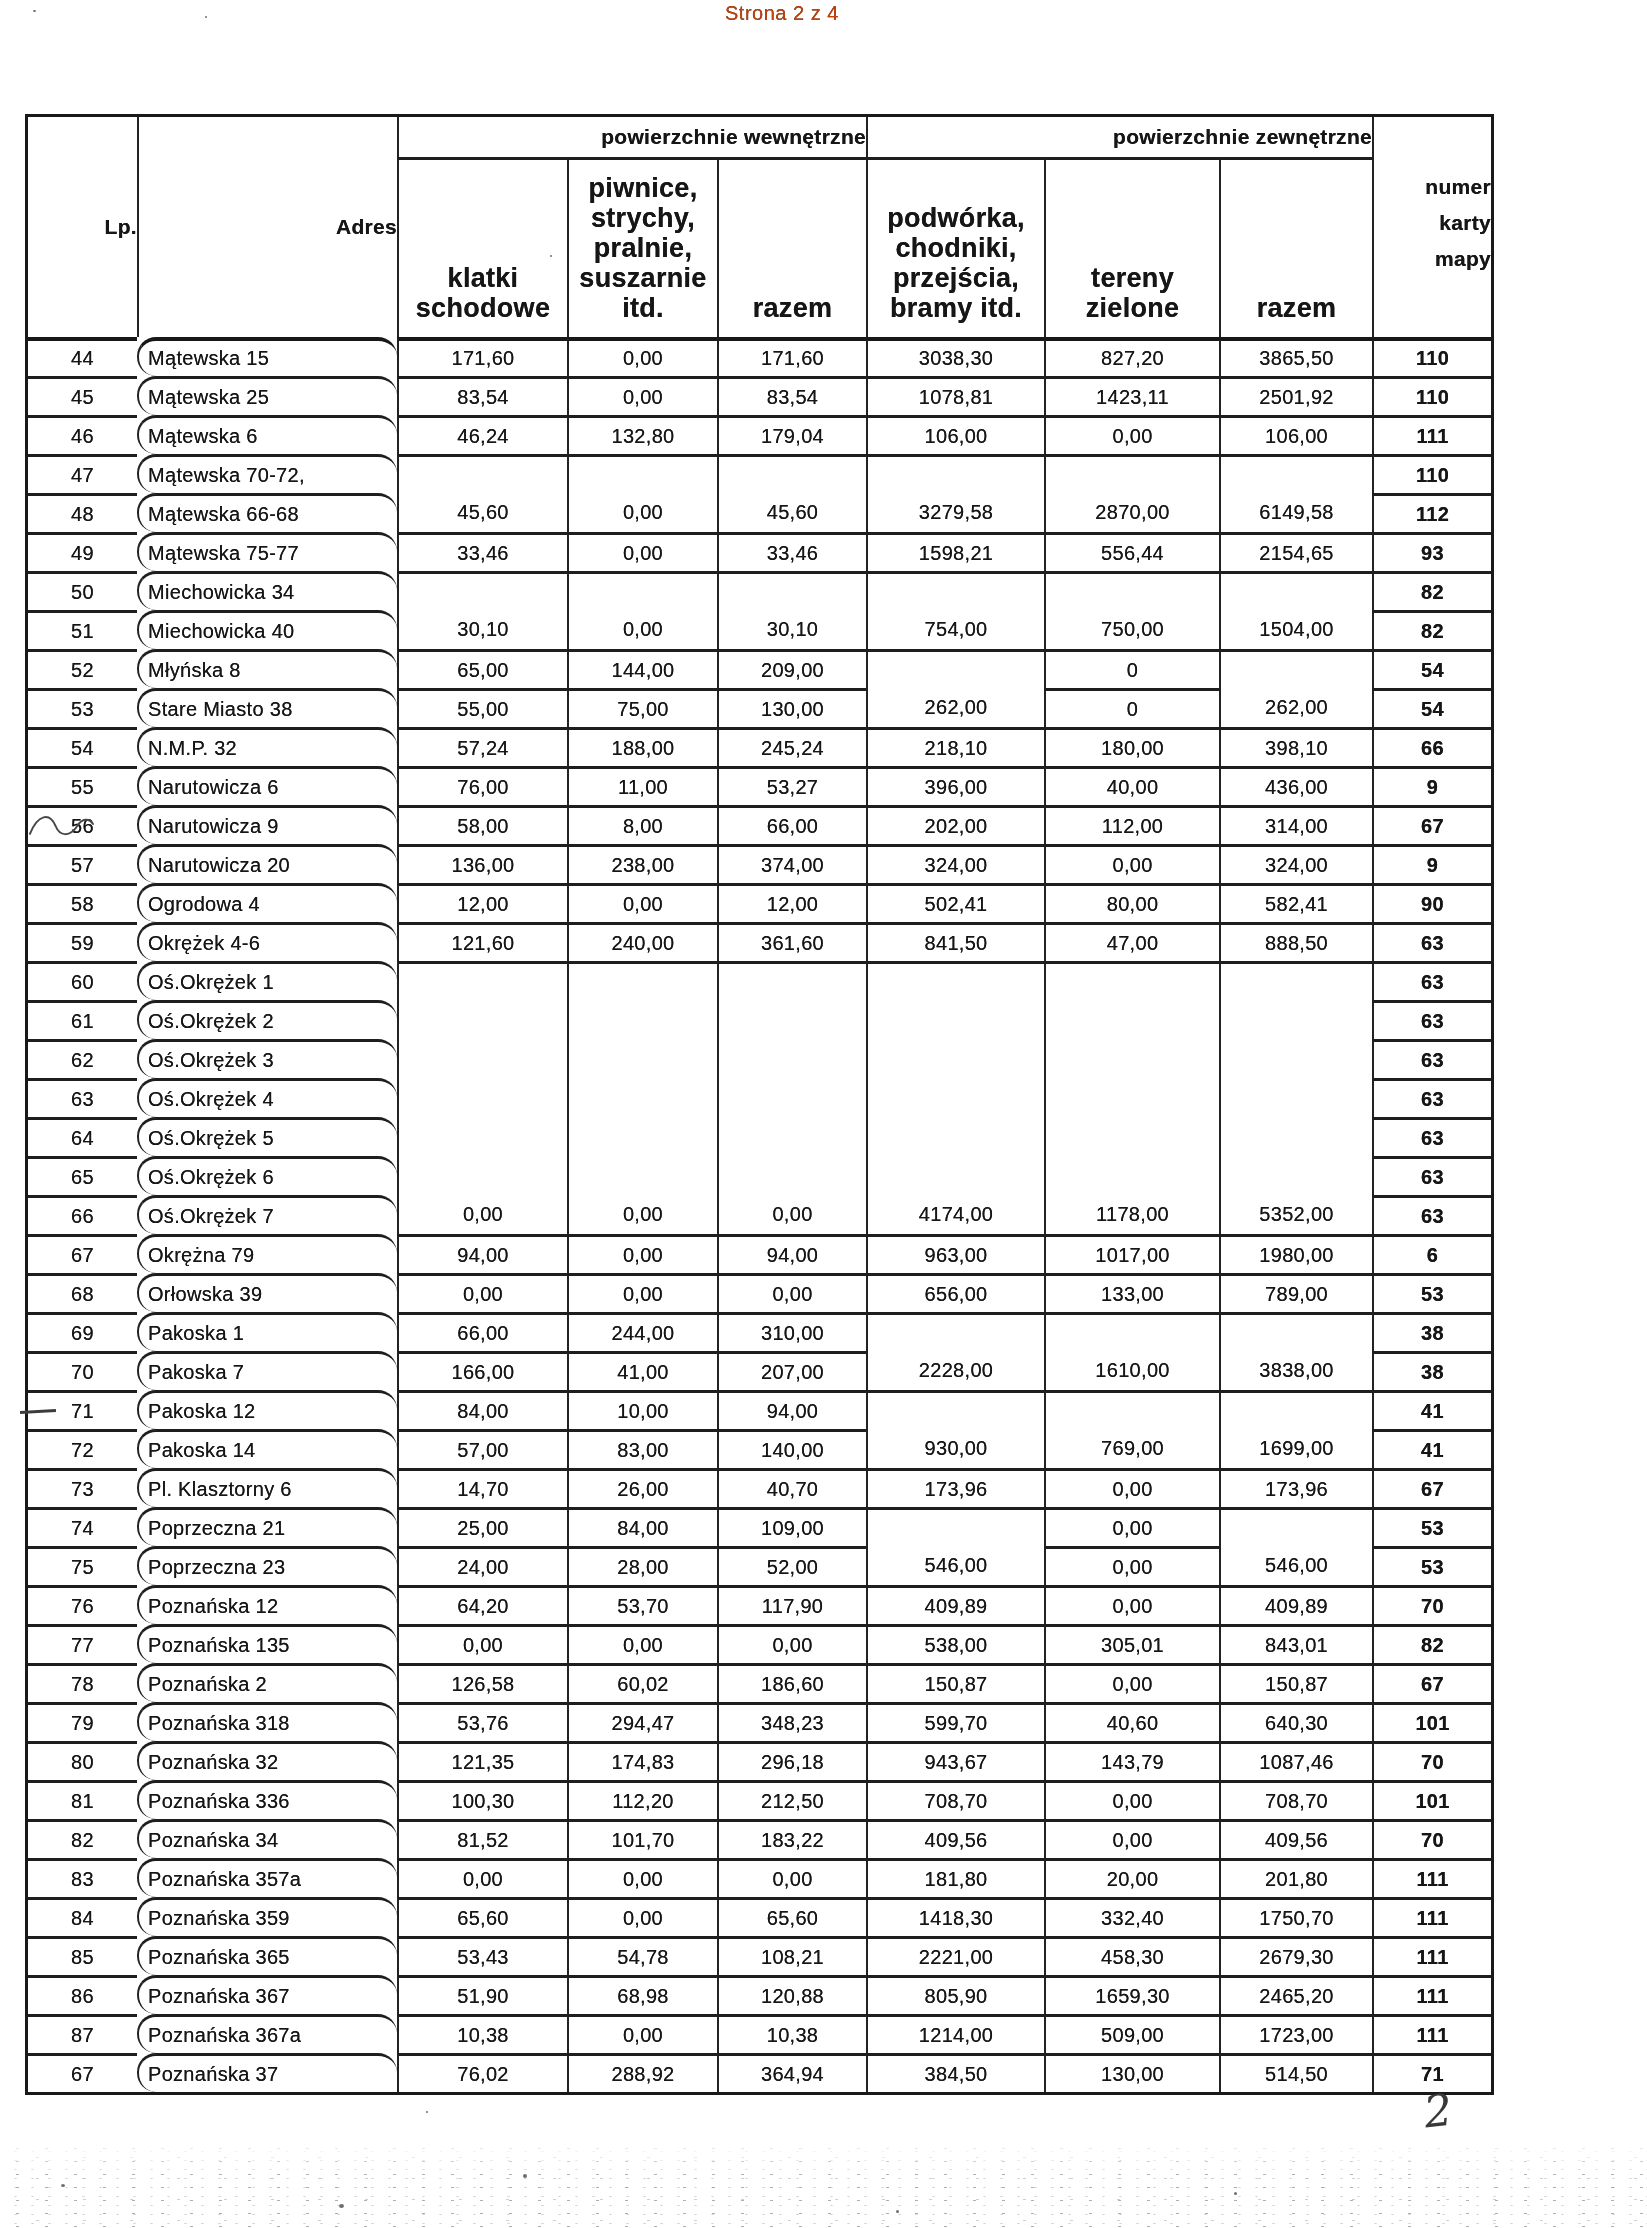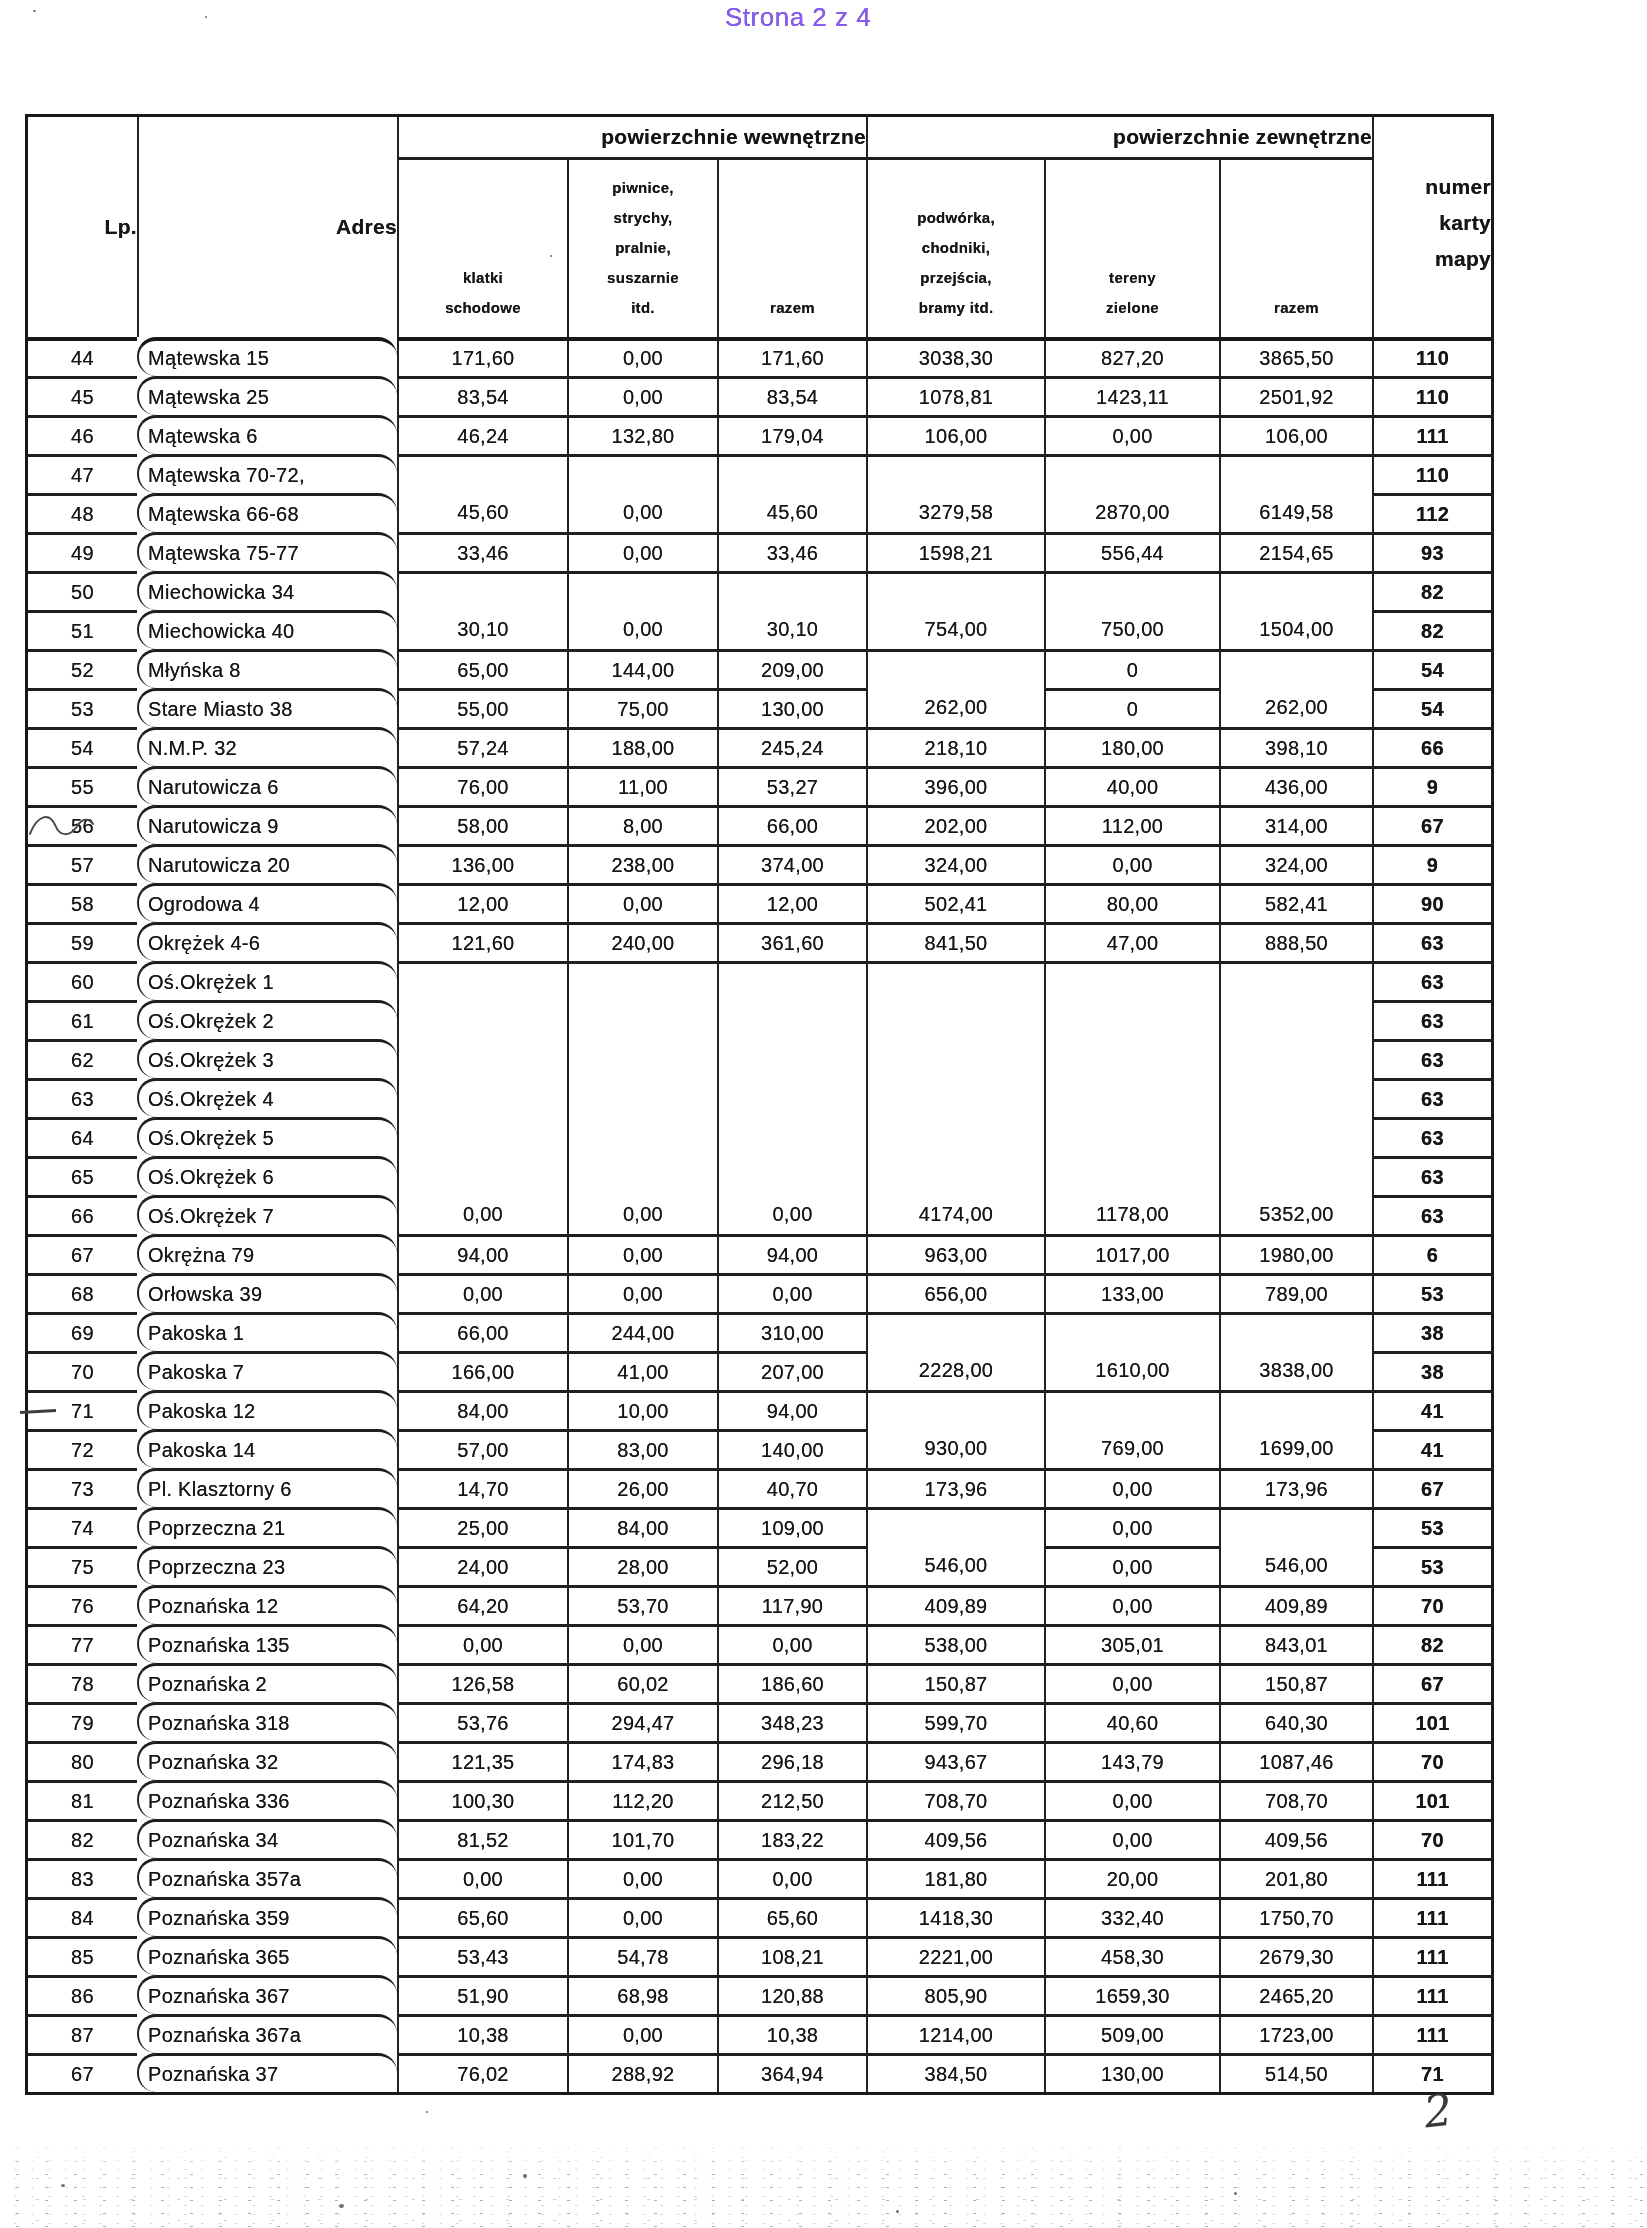--- a/index.html
+++ b/index.html
@@ -3,37 +3,37 @@
 <meta charset="utf-8">
 <style>
   html,body { margin:0; padding:0; background:#e8e8e6; }
   .page {
     position:relative; width:1647px; height:2229px; margin:0 auto;
     background:#fcfcfa; overflow:hidden;
     font-family:"Liberation Sans","DejaVu Sans",sans-serif;
     color:#1a1a1a; filter:blur(0.3px) contrast(1.04);
   }
   .page-title {
-    position:absolute; left:725px; top:2px; font-size:26px; letter-spacing:0.5px;
-    color:#8b5cf6; text-shadow:0 0 0.6px #444;
+    position:absolute; left:725px; top:2px; font-size:20px; letter-spacing:0.5px;
+    color:#c2410c; text-shadow:0 0 0.6px #444;
   }
   table.sheet {
     position:absolute; left:25px; top:114px; width:1465px;
     border-collapse:separate; border-spacing:0; table-layout:fixed;
     border:3px solid #1d1d1d;
   }
   .sheet th, .sheet td {
     box-sizing:border-box; border-left:2px solid #262626; border-top:3px solid #222;
     padding:0; overflow:hidden; text-shadow:0 0 0.6px #3a3a3a; letter-spacing:0.3px;
   }
   .sheet .fc { border-left:none; }          
   .sheet thead tr.grow th { border-top:none; height:40px; vertical-align:middle;
     font-size:21px; font-weight:700; text-align:right; }
   .sheet thead tr.chead th { height:180px; vertical-align:bottom; text-align:center;
-    font-size:15px; font-weight:700; white-space:pre-line; line-height:30px; padding-bottom:14px; }
+    font-size:27px; font-weight:700; white-space:pre-line; line-height:30px; padding-bottom:14px; }
   .sheet thead th.tall { border-top:none; vertical-align:bottom; text-align:center;
     font-size:21px; font-weight:700; white-space:pre-line; }
   .sheet thead th.mapy { line-height:36px; padding-bottom:8px; }
   .sheet tbody td { height:39px; vertical-align:middle; font-size:20px; text-align:center; }
   .sheet tbody tr:first-child td { border-top:4px solid #1c1c1c; }
   .sheet td.c-adres { text-align:left; padding-left:9px;border-radius:19px; }
   .sheet td.c-mapa { font-weight:700; }
   .sheet td.nt { border-top:none; }         
   .hand-2 {
     position:absolute; left:1424px; top:2085px; font-family:"DejaVu Serif",serif;

